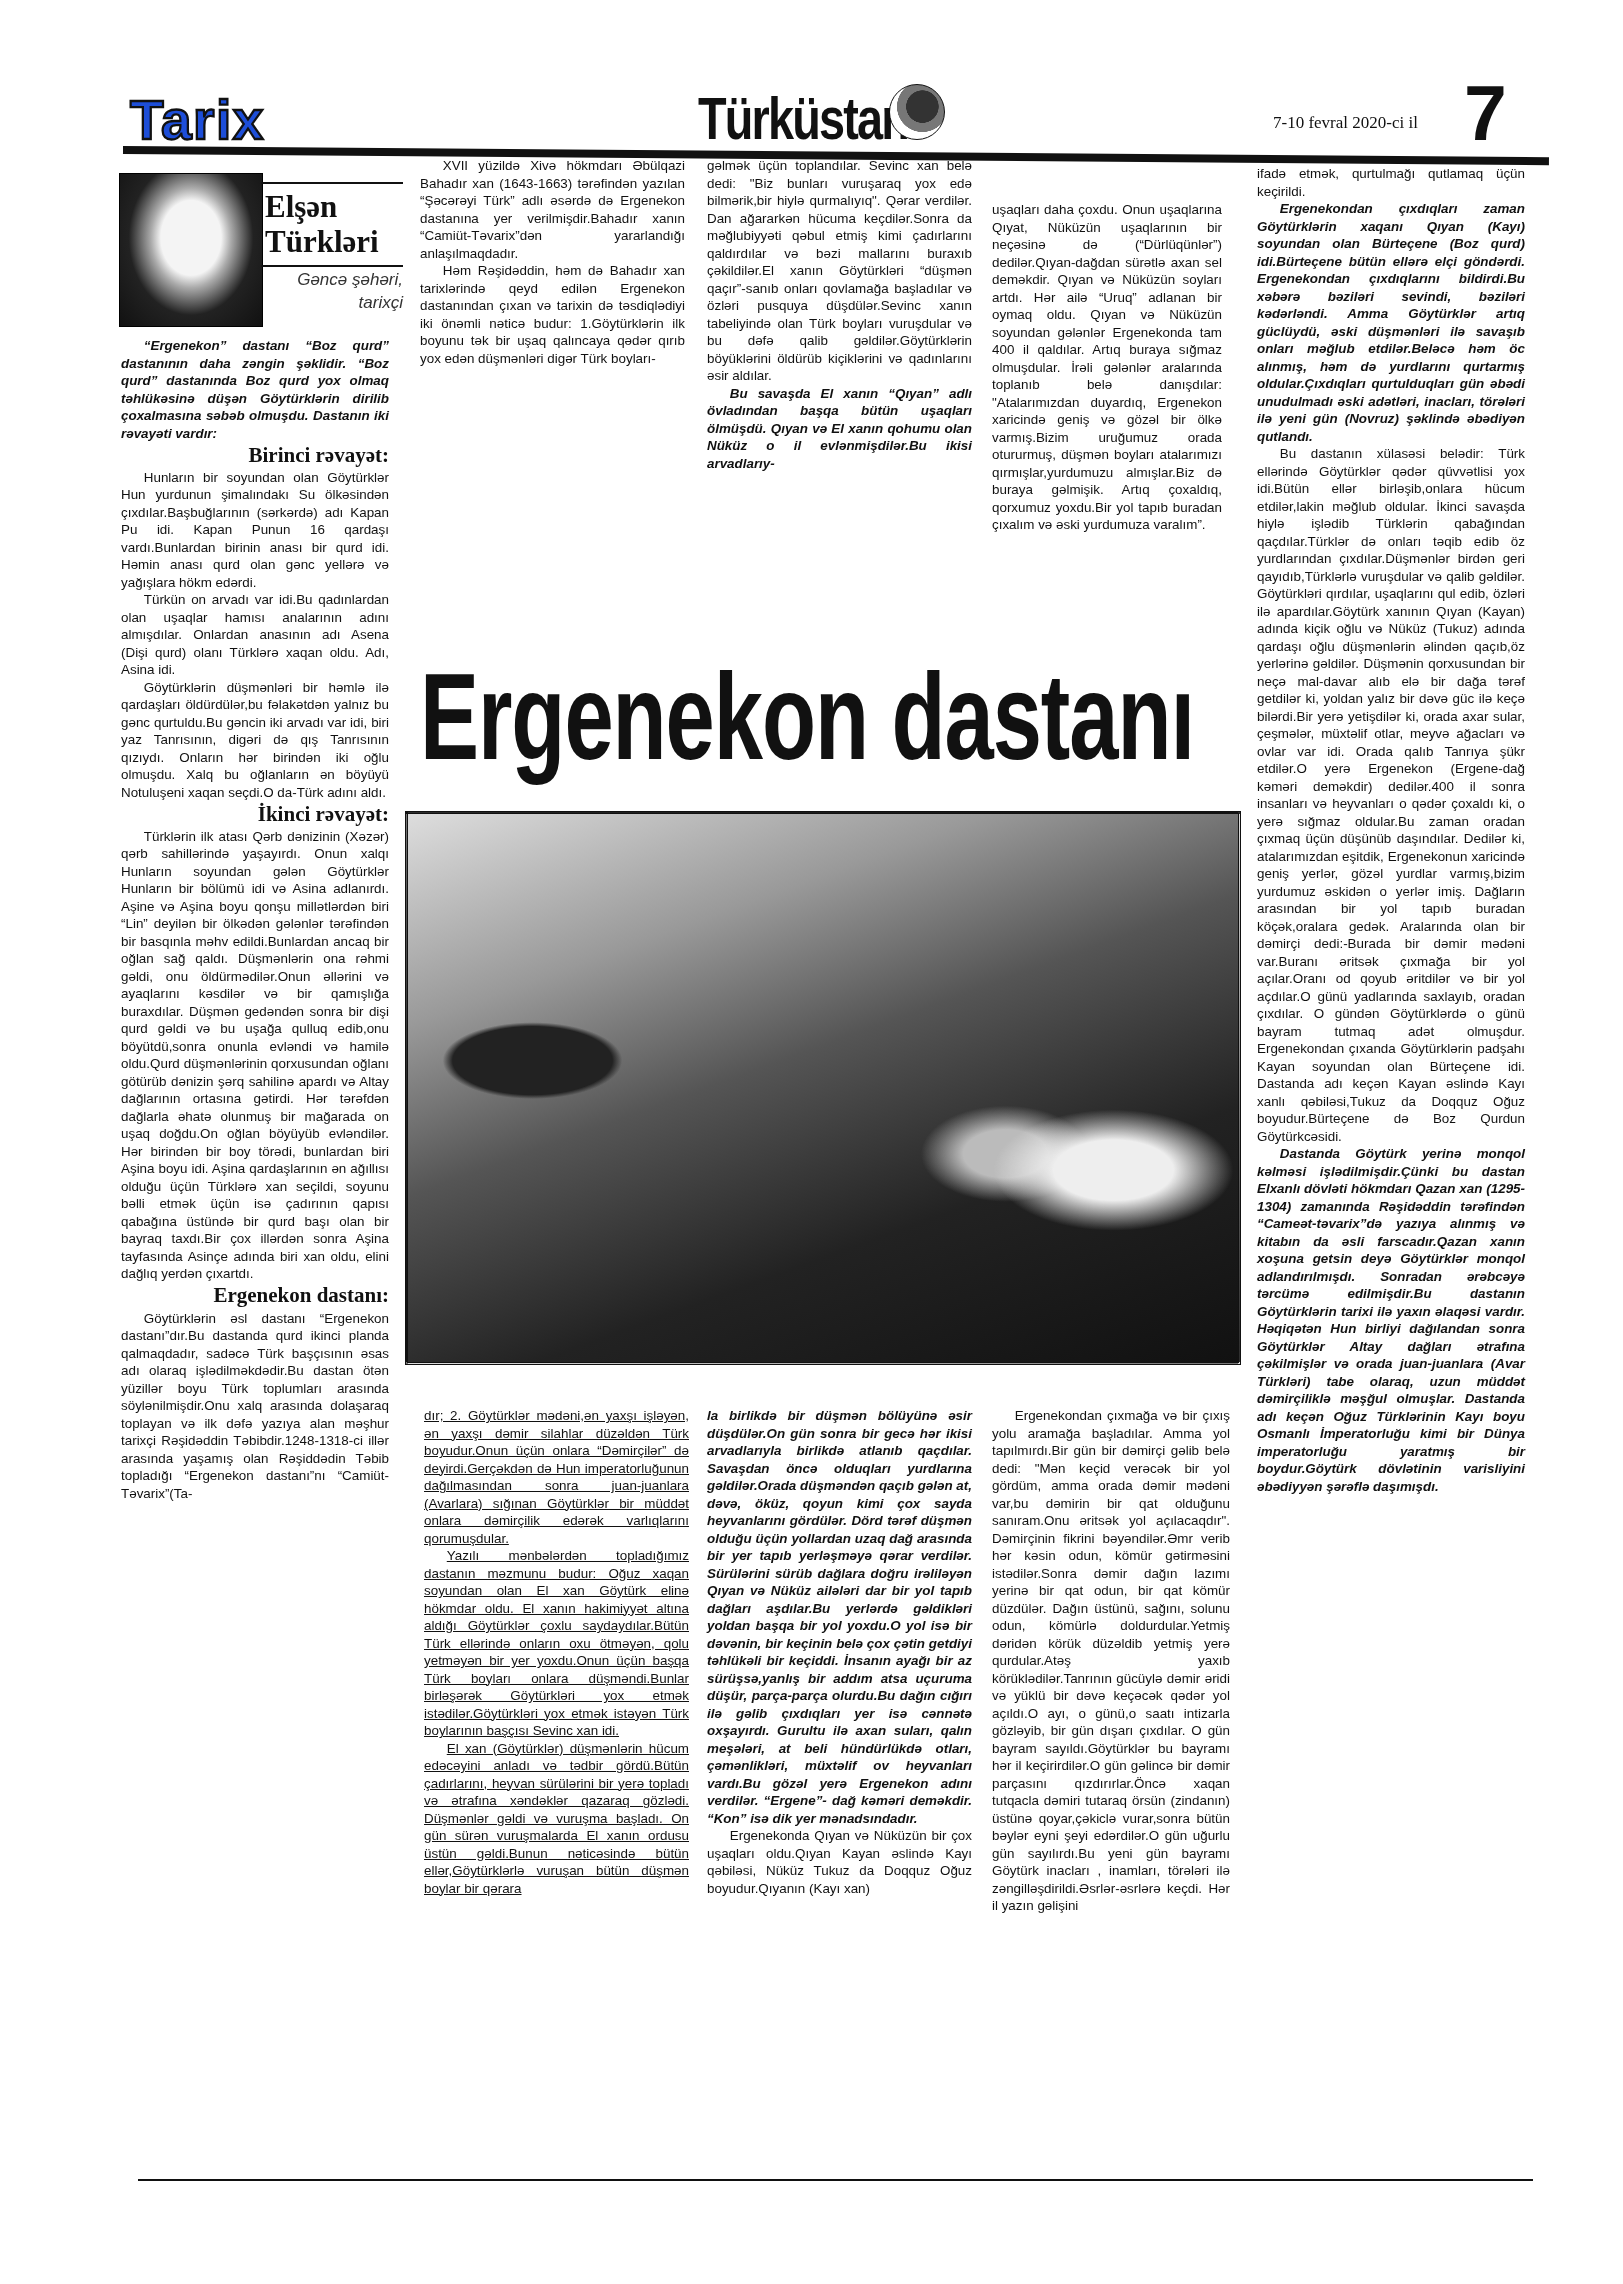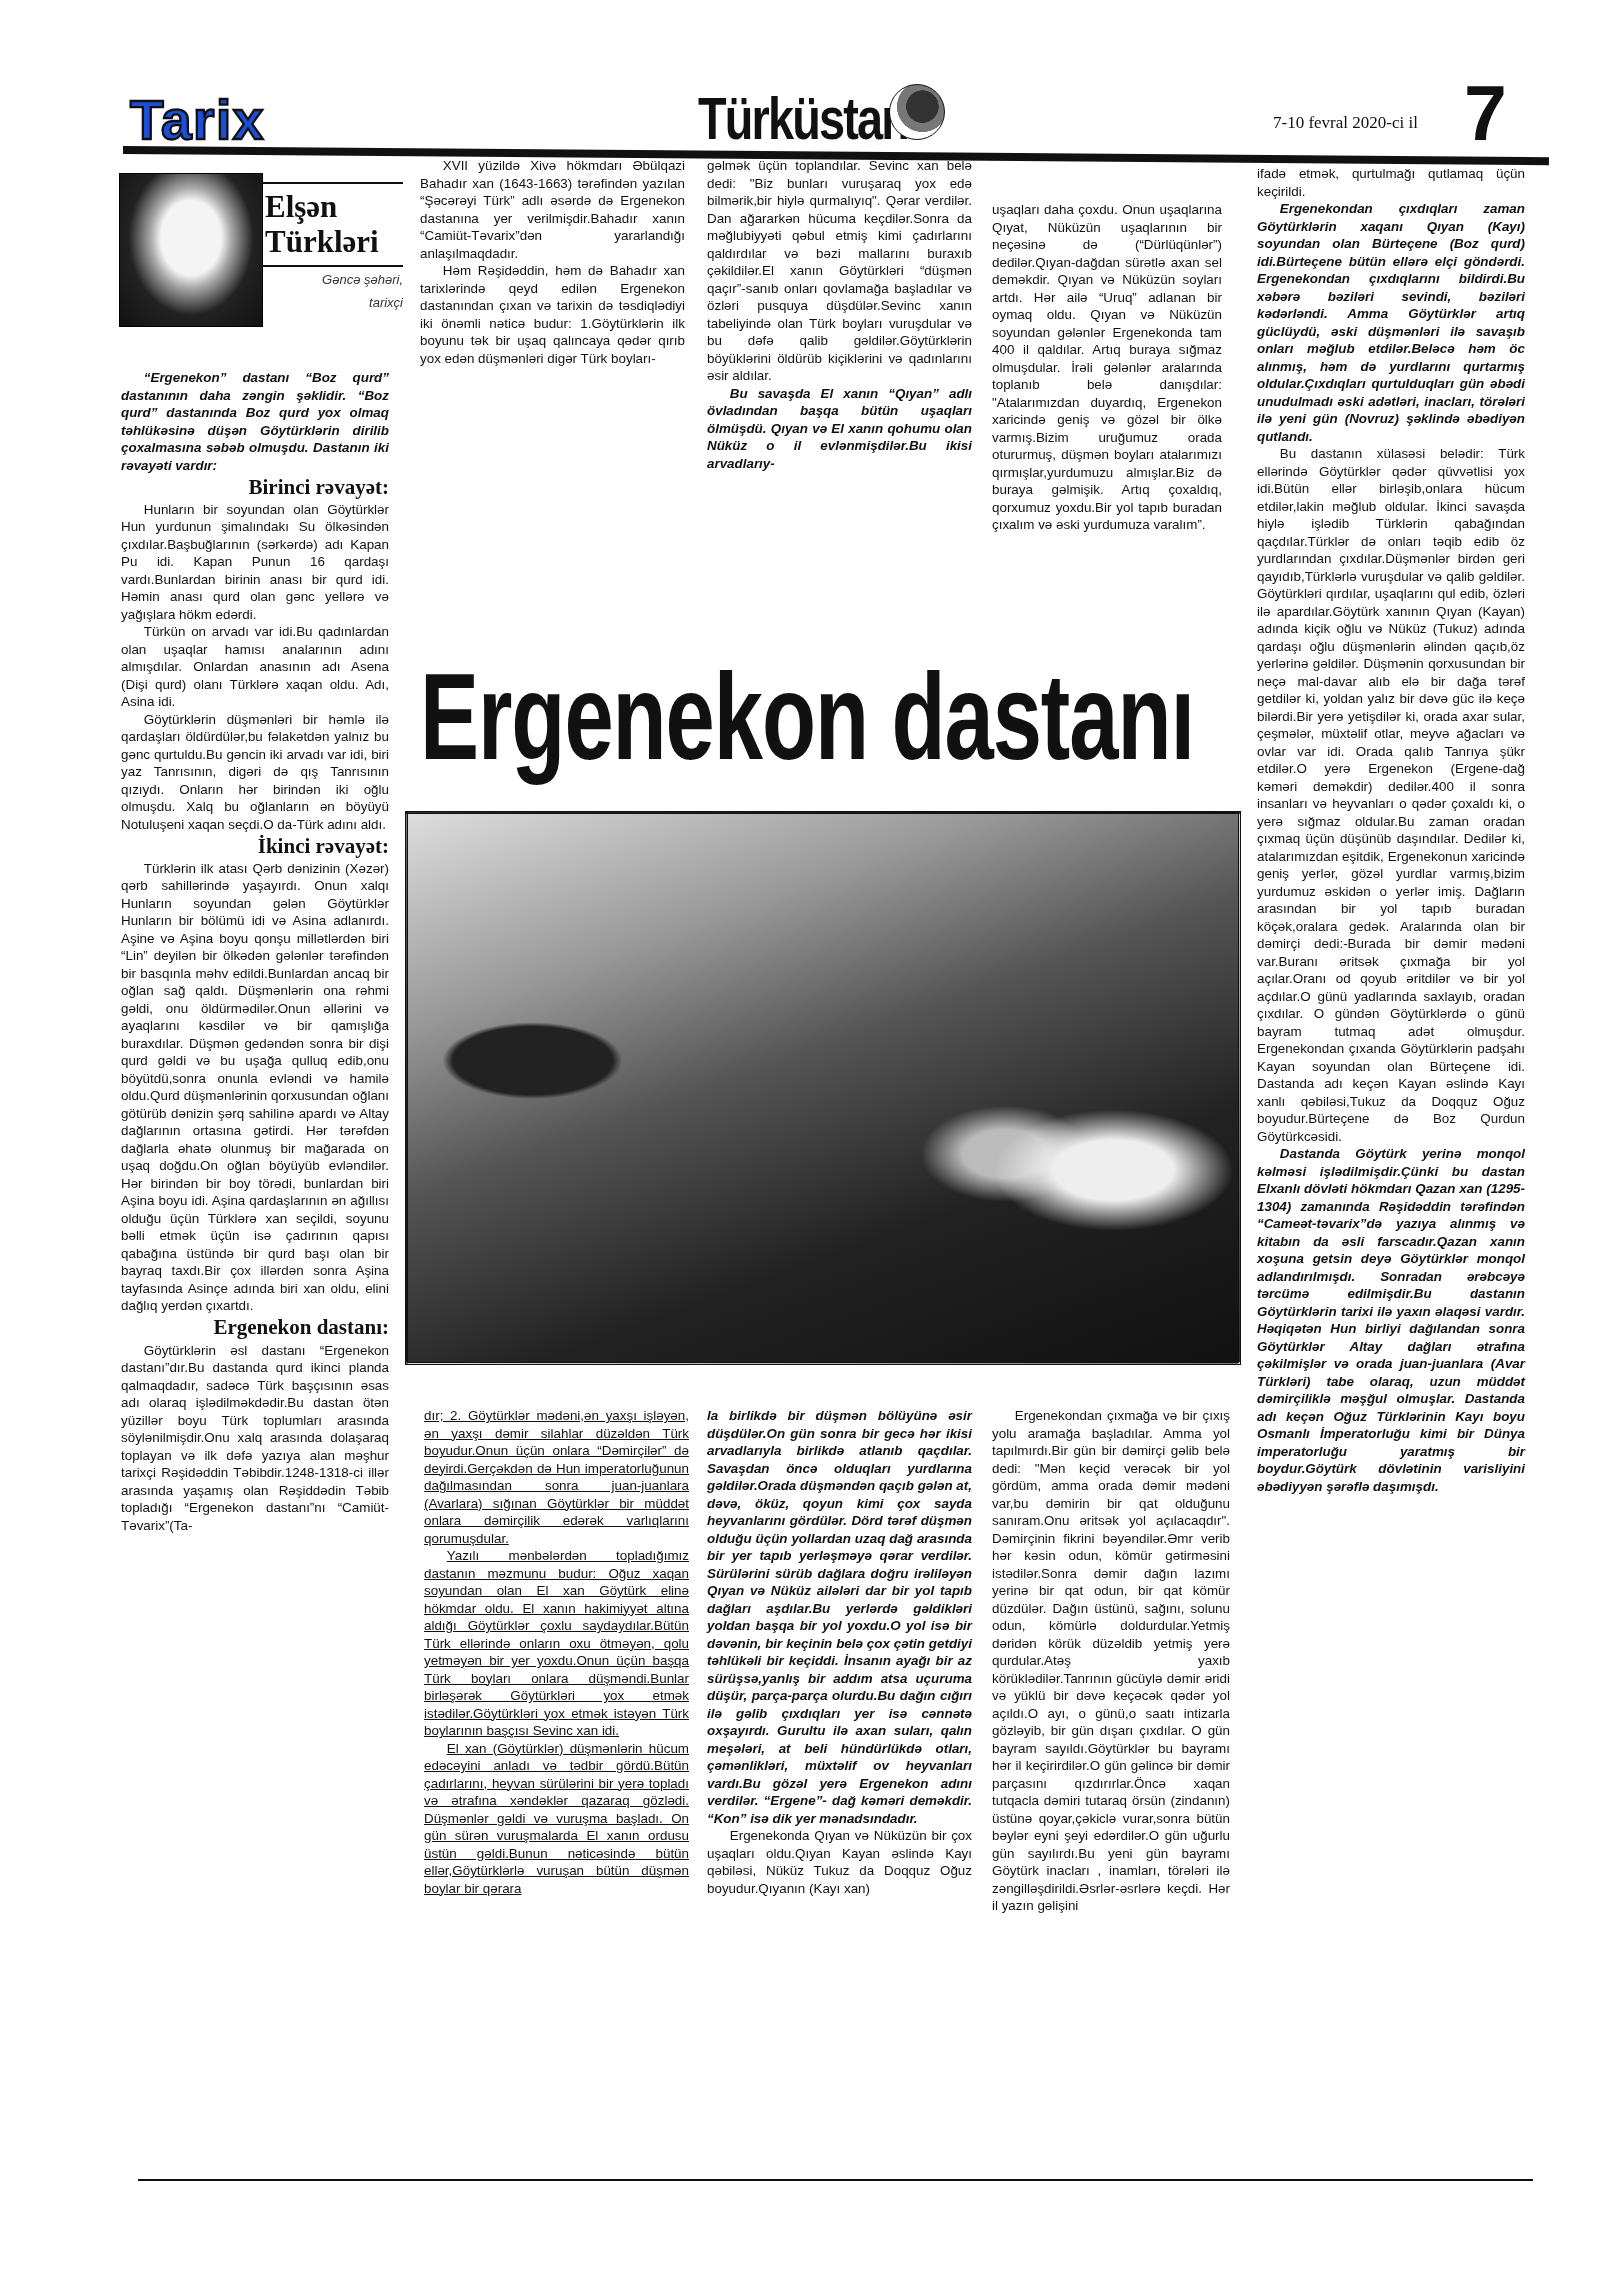--- a/index.html
+++ b/index.html
@@ -15,21 +15,21 @@
         background:radial-gradient(circle at 60% 40%, #333 0 35%, #777 36% 55%, #fff 56%); }
   .issue-date { left:1273px; top:113px; font-family:"Liberation Serif", serif; font-size:17px; }
   .page-number { left:1464px; top:75px; font-family:"Liberation Sans", sans-serif; font-size:77px; font-weight:bold; line-height:1; }
   .rule-top { left:123px; top:146px; width:1426px; height:7.7px; background:#111; transform:rotate(0.45deg); transform-origin:left; }
 
   
   .author-photo { left:119px; top:173px; width:142px; height:152px; background:radial-gradient(ellipse at 50% 42%, #f4f4f4 0 30%, #aaa 40%, #222 62%, #111 100%); border:0.8px solid #000; }
   .author-rule { left:261px; top:182px; width:142px; height:1.5px; background:#111; }
   .author-rule2 { left:261px; top:265px; width:142px; height:1.5px; background:#111; }
   .author-name { left:265px; top:189px; font-family:"Liberation Serif", serif; font-weight:bold; font-size:31px; line-height:35px; }
-  .author-place { left:261px; top:268px; width:142px; text-align:right; font-style:italic; font-size:13px; line-height:23px; color:#333; }
+  .author-place { left:261px; top:268px; width:142px; text-align:right; font-style:italic; font-size:17px; line-height:23px; color:#333; }
 
   .col { position:absolute; font-size:13.4px; line-height:17.5px; text-align:justify; }
   .col p { margin:0; text-indent:1.7em; }
   .col p.noindent { text-indent:0; }
   .col p.bi { font-style:italic; font-weight:bold; }
   .col h3 { margin:4.6px 0 4.6px; font-family:"Liberation Serif", serif; font-size:21px; text-align:right; font-weight:bold; }
 
   .headline { left:420px; top:652px; width:836px; font-family:"Liberation Sans", sans-serif; font-weight:bold;
         font-size:123px; line-height:130px; letter-spacing:-1.5px; transform:scaleX(0.72); transform-origin:left top; white-space:nowrap; }
 
@@ -56,21 +56,21 @@
 <div class="abs author-name">
   <div>Elşən</div>
   <div>Türkləri</div>
 </div>
 <div class="abs author-rule2"></div>
 <div class="abs author-place">
   <div>Gəncə şəhəri,</div>
   <div>tarixçi</div>
 </div>
 
-<div class="col" style="left:121px; top:337px; width:268px;margin-top:32px;">
+<div class="col" style="left:121px; top:337px; width:268px;">
   <p class="bi">“Ergenekon” dastanı “Boz qurd” dastanının daha zəngin şəklidir. “Boz qurd” dastanında Boz qurd yox olmaq təhlükəsinə düşən Göytürklərin dirilib çoxalmasına səbəb olmuşdu. Dastanın iki rəvayəti vardır:</p>
   <h3>Birinci rəvayət:</h3>
   <p>Hunların bir soyundan olan Göytürklər Hun yurdunun şimalındakı Su ölkəsindən çıxdılar.Başbuğlarının (sərkərdə) adı Kapan Pu idi. Kapan Punun 16 qardaşı vardı.Bunlardan birinin anası bir qurd idi. Həmin anası qurd olan gənc yellərə və yağışlara hökm edərdi.</p>
   <p>Türkün on arvadı var idi.Bu qadınlardan olan uşaqlar hamısı analarının adını almışdılar. Onlardan anasının adı Asena (Dişi qurd) olanı Türklərə xaqan oldu. Adı, Asina idi.</p>
   <p>Göytürklərin düşmənləri bir həmlə ilə qardaşları öldürdülər,bu fəlakətdən yalnız bu gənc qurtuldu.Bu gəncin iki arvadı var idi, biri yaz Tanrısının, digəri də qış Tanrısının qızıydı. Onların hər birindən iki oğlu olmuşdu. Xalq bu oğlanların ən böyüyü Notuluşeni xaqan seçdi.O da-Türk adını aldı.</p>
   <h3>İkinci rəvayət:</h3>
   <p>Türklərin ilk atası Qərb dənizinin (Xəzər) qərb sahillərində yaşayırdı. Onun xalqı Hunların soyundan gələn Göytürklər Hunların bir bölümü idi və Asina adlanırdı. Aşine və Aşina boyu qonşu millətlərdən biri “Lin” deyilən bir ölkədən gələnlər tərəfindən bir basqınla məhv edildi.Bunlardan ancaq bir oğlan sağ qaldı. Düşmənlərin ona rəhmi gəldi, onu öldürmədilər.Onun əllərini və ayaqlarını kəsdilər və bir qamışlığa buraxdılar. Düşmən gedəndən sonra bir dişi qurd gəldi və bu uşağa qulluq edib,onu böyütdü,sonra onunla evləndi və hamilə oldu.Qurd düşmənlərinin qorxusundan oğlanı götürüb dənizin şərq sahilinə apardı və Altay dağlarının ortasına gətirdi. Hər tərəfdən dağlarla əhatə olunmuş bir mağarada on uşaq doğdu.On oğlan böyüyüb evləndilər. Hər birindən bir boy törədi, bunlardan biri Aşina boyu idi. Aşina qardaşlarının ən ağıllısı olduğu üçün Türklərə xan seçildi, soyunu bəlli etmək üçün isə çadırının qapısı qabağına üstündə bir qurd başı olan bir bayraq taxdı.Bir çox illərdən sonra Aşina tayfasında Asinçe adında biri xan oldu, elini dağlıq yerdən çıxartdı.</p>
   <h3>Ergenekon dastanı:</h3>
   <p>Göytürklərin əsl dastanı “Ergenekon dastanı”dır.Bu dastanda qurd ikinci planda qalmaqdadır, sadəcə Türk başçısının əsas adı olaraq işlədilməkdədir.Bu dastan ötən yüzillər boyu Türk toplumları arasında söylənilmişdir.Onu xalq arasında dolaşaraq toplayan və ilk dəfə yazıya alan məşhur tarixçi Rəşidəddin Təbibdir.1248-1318-ci illər arasında yaşamış olan Rəşiddədin Təbib topladığı “Ergenekon dastanı”nı “Camiüt-Təvarix”(Ta-</p>
 </div>

